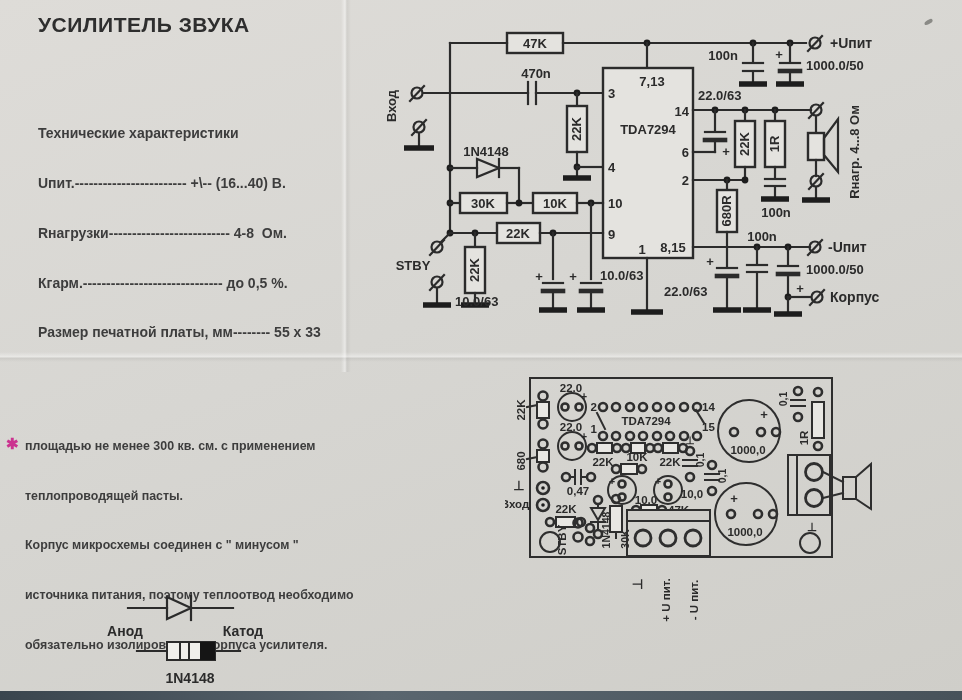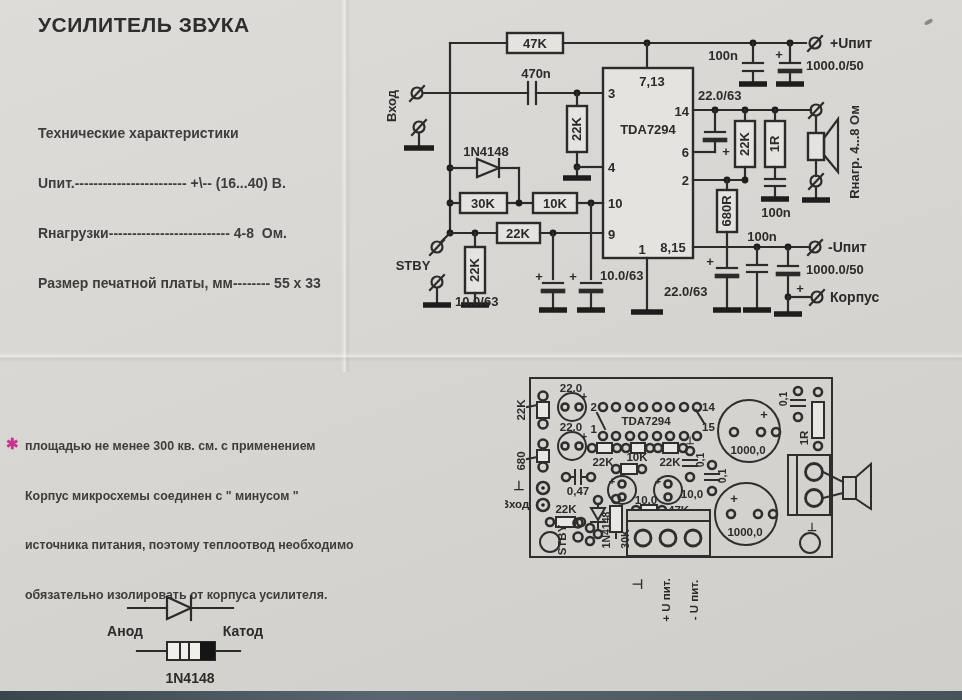--- a/index.html
+++ b/index.html
@@ -44,26 +44,28 @@
   <div class="pen-mark"></div>
 
   <div id="title">
     <div>УСИЛИТЕЛЬ ЗВУКА</div>
   </div>
 
   <div id="specs">
     <div>Технические характеристики</div>
     <div>Uпит.------------------------ +\-- (16...40) В.</div>
     <div>Rнагрузки-------------------------- 4-8  Ом.</div>
+    <div>Кгарм.------------------------------ до 0,5 %.</div>
     <div>Размер печатной платы, мм-------- 55 х 33</div>
   </div>
 
   <div id="notes">
     <span id="note-star">✱</span>
     <div>площадью не менее 300 кв. см. с применением</div>
+    <div>теплопроводящей пасты.</div>
     <div>Корпус микросхемы соединен с " минусом "</div>
     <div>источника питания, поэтому теплоотвод необходимо</div>
     <div>обязательно изолировать от корпуса усилителя.</div>
     
     
   </div>
 
   <svg style="position:absolute;left:95px;top:585px;" width="210" height="110" viewBox="95 585 210 110">
     <g>
       <line class="w" x1="128" y1="608" x2="167" y2="608"></line>

